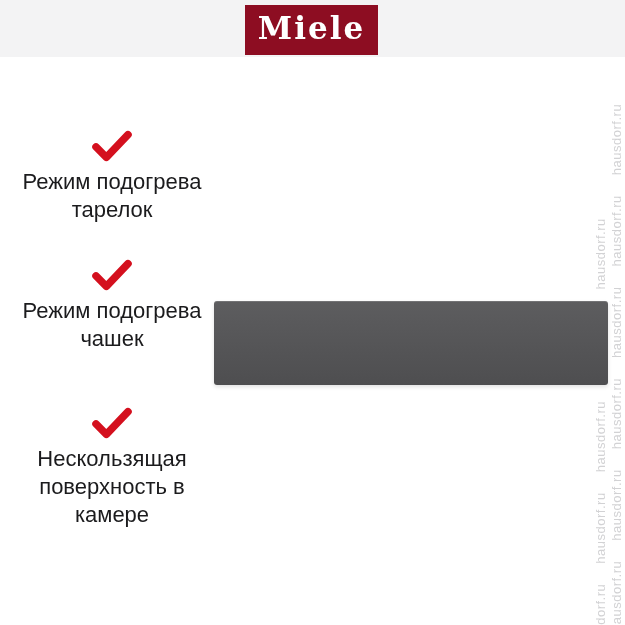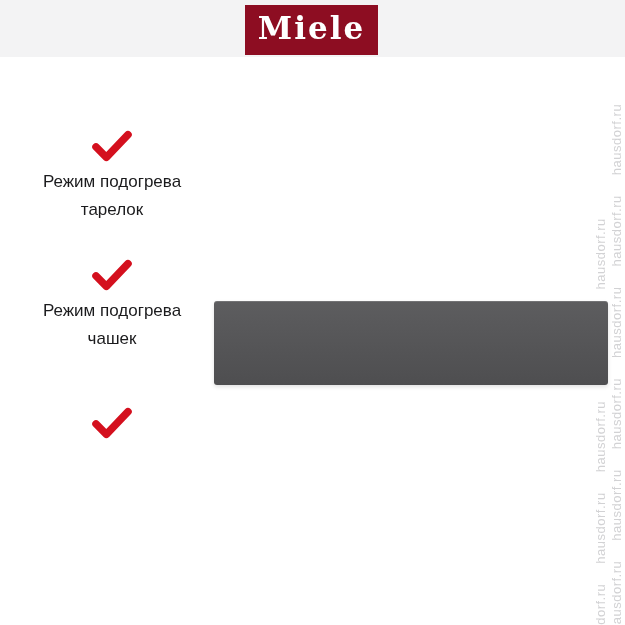--- a/index.html
+++ b/index.html
@@ -55,21 +55,21 @@
   }
   .feature .check path {
     fill: none;
     stroke: #d4101e;
     stroke-width: 8;
     stroke-linecap: round;
     stroke-linejoin: round;
   }
   .feature-text {
     color: #1b1b1d;
-    font-size: 17px;
+    font-size: 22px;
     line-height: 28px;
     font-weight: 500;
   }
   .drawer {
     position: absolute;
     left: 214px; top: 301px;
     width: 394px; height: 84px;
     border-radius: 3px;
     background: linear-gradient(180deg, #5d5d5f 0%, #575759 40%, #4e4e50 100%);
     box-shadow: inset 0 1px 0 rgba(255,255,255,0.14), 0 2px 4px rgba(0,0,0,0.12);
@@ -113,20 +113,21 @@
     <svg class="check" viewBox="0 0 44 34">
       <path d="M5 18 L16 29 L39 5"></path>
     </svg>
     <div class="feature-text">Режим подогрева чашек</div>
   </div>
 
   <div class="feature" style="top:407px">
     <svg class="check" viewBox="0 0 44 34">
       <path d="M5 18 L16 29 L39 5"></path>
     </svg>
+    <div class="feature-text">Нескользящая поверхность в камере</div>
   </div>
 
   <div class="wm wm-inner">hausdorf.ru hausdorf.ru hausdorf.ru hausdorf.ru hausdorf.ru</div>
   <div class="wm wm-outer">hausdorf.ru hausdorf.ru hausdorf.ru hausdorf.ru hausdorf.ru hausdorf.ru</div>
 
   <div class="drawer"></div>
 
 </div>
 
 </body></html>

